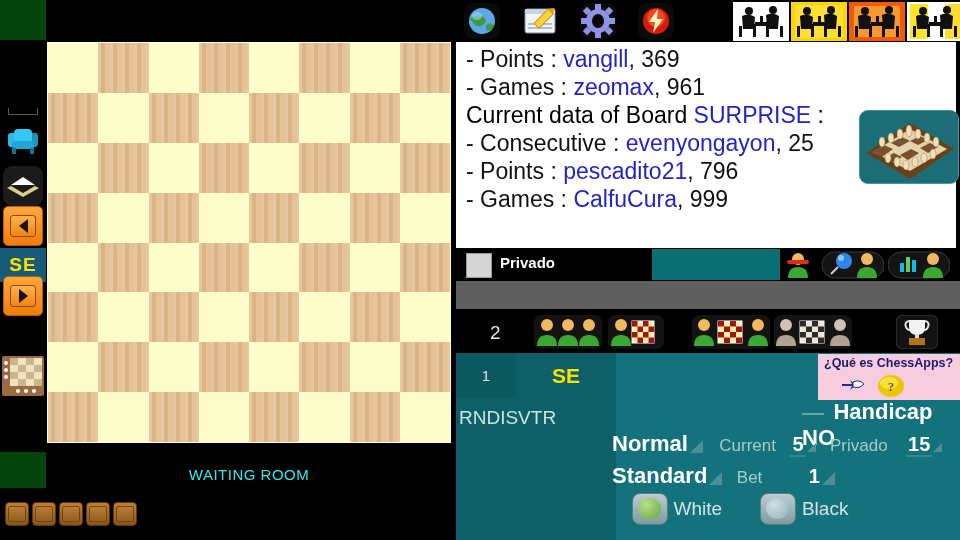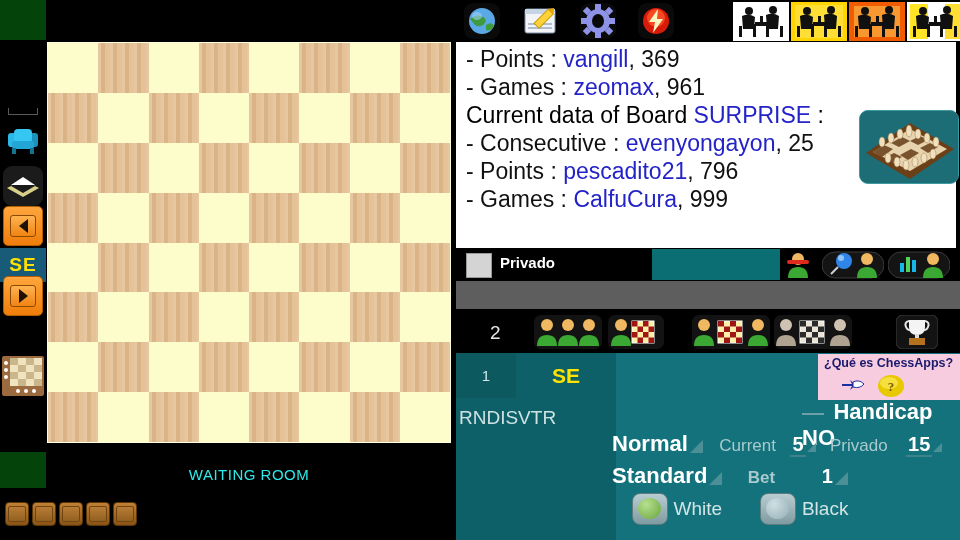--- a/index.html
+++ b/index.html
@@ -591,21 +591,21 @@
       <div class="row" style="left:156px;top:78px;">
         <span class="big">Normal</span><span class="spin"></span>
         <span class="dim" style="margin-left:12px;">Current</span>
         <span class="val uline" style="margin-left:10px;">5</span><span class="spin-s"></span>
         <span class="dim" style="margin-left:10px;">Privado</span>
         <span class="val uline" style="margin-left:14px;">15</span><span class="spin-s"></span>
       </div>
 
       <div class="row" style="left:156px;top:110px;">
         <span class="big">Standard</span><span class="spin"></span>
-        <span class="dim" style="margin-left:21px;font-weight:bold;">Bet</span>
+        <span class="dim" style="margin-left:10px;">Bet</span>
         <span class="val" style="margin-left:42px;">1</span><span class="spin"></span>
       </div>
 
       <div class="row" style="left:176px;top:140px;">
         <span class="radio"><i></i></span>
         <span class="rlabel">White</span>
         <span class="radio off" style="margin-left:34px;"><i></i></span>
         <span class="rlabel">Black</span>
       </div>
     </div>

